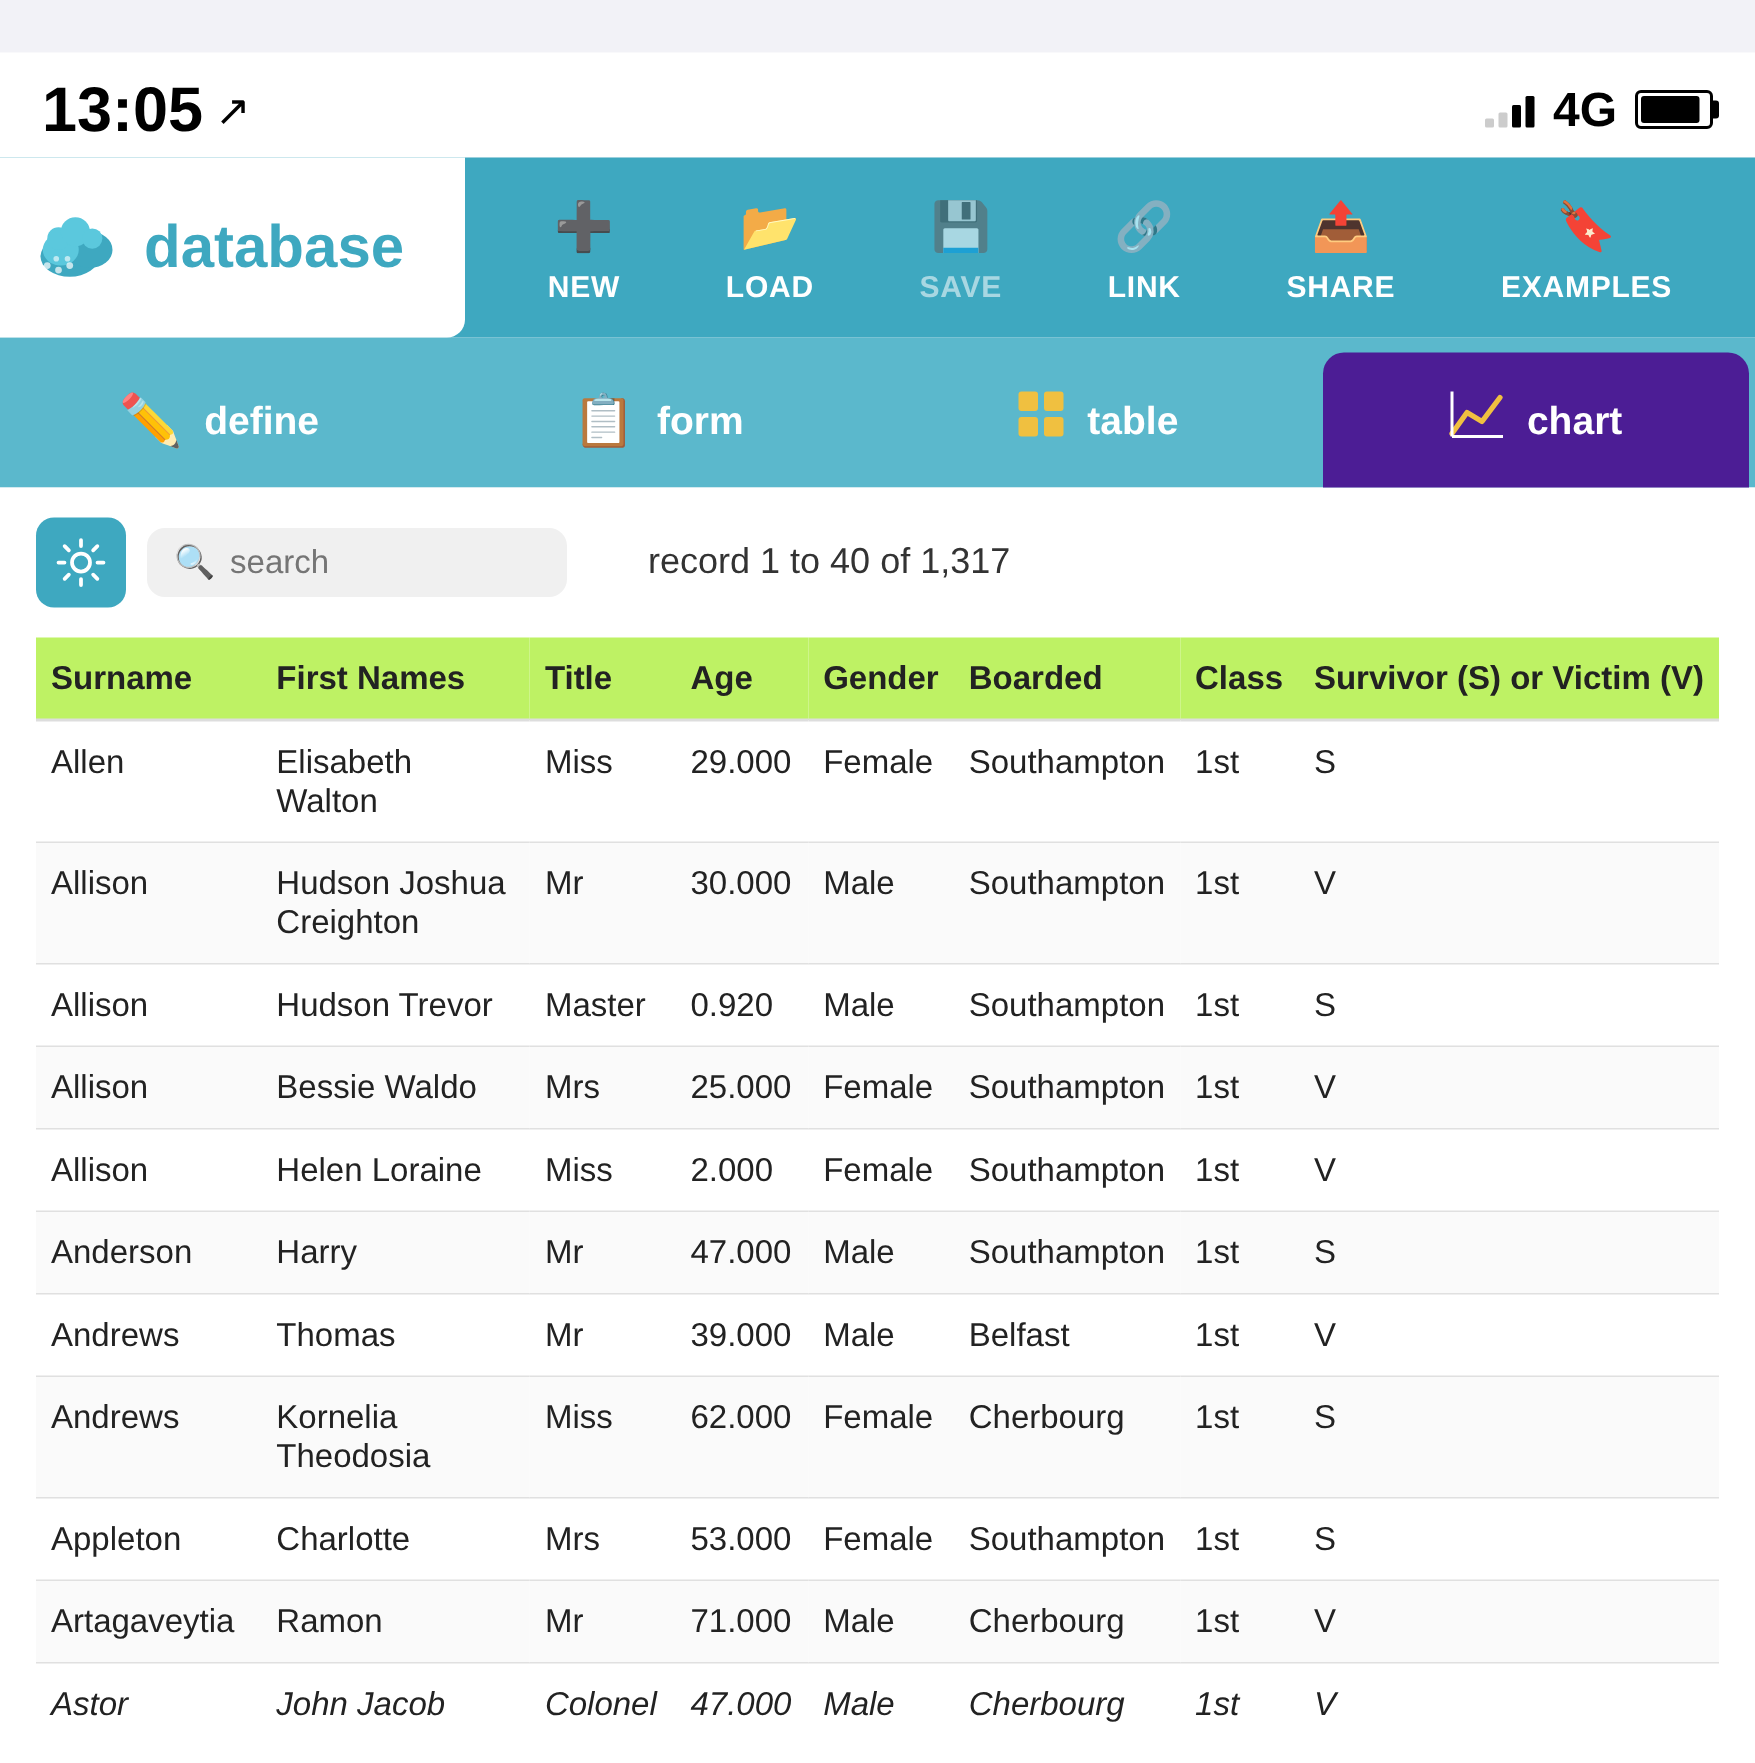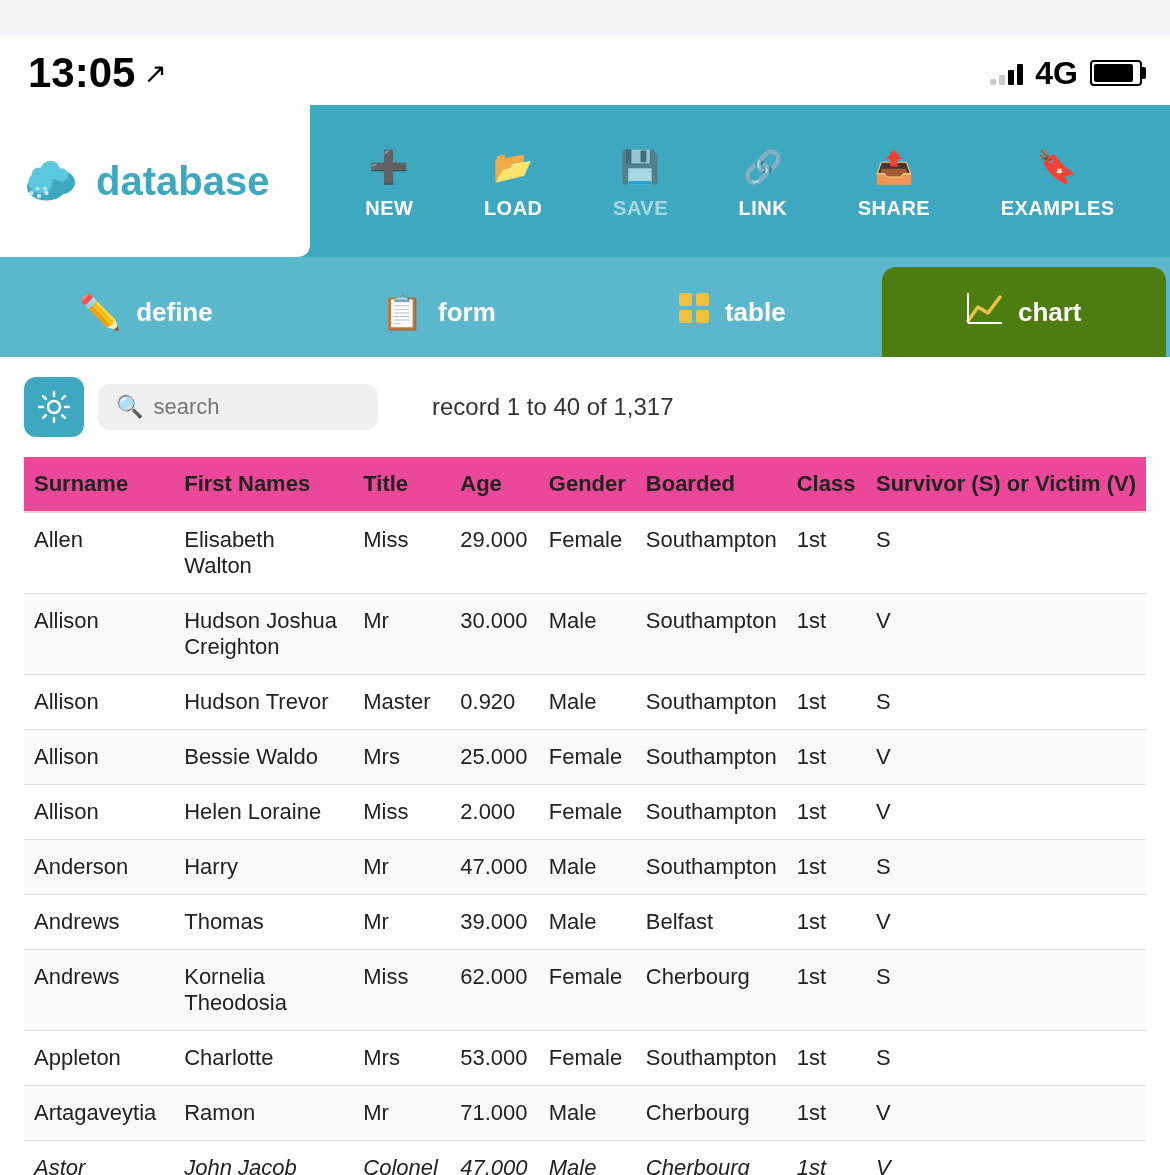--- a/index.html
+++ b/index.html
@@ -66,21 +66,21 @@
       height: 100%;
       background: #000;
       border-radius: 2px;
     }
 
     
     .top-nav {
       background: #3ea8c0;
       display: flex;
       align-items: stretch;
-      height: 152px;
+      height: 120px;
     }
     .logo-area {
       background: #fff;
       display: flex;
       align-items: center;
       padding: 16px 24px;
       min-width: 310px;
       border-radius: 0 0 12px 0;
     }
     .logo-cloud {
@@ -136,21 +136,21 @@
       justify-content: center;
       gap: 14px;
       cursor: pointer;
       font-size: 26px;
       font-weight: 600;
       color: #fff;
       border-radius: 14px 14px 0 0;
       margin: 10px 4px 0;
     }
     .tab-item.active {
-      background: #4d7c0f;
+      background: #4c1d95;
     }
     .tab-item .tab-icon {
       font-size: 34px;
     }
 
     
     .content-area {
       background: #fff;
       padding: 20px 24px;
       min-height: 800px;
@@ -207,21 +207,21 @@
       width: 100%;
       border-collapse: collapse;
       font-size: 22px;
     }
     .data-table th {
       text-align: left;
       padding: 14px 10px;
       font-weight: 700;
       color: #222;
       border-bottom: 2px solid #ddd;
-      background: #ec4899;
+      background: #bef264;
       white-space: nowrap;
     }
     .data-table td {
       padding: 14px 10px;
       color: #222;
       border-bottom: 1px solid #e0e0e0;
       vertical-align: top;
     }
     .data-table tr:last-child td { border-bottom: none; font-style: italic; }
     .data-table tbody tr:nth-child(odd) { background: #fff; }

